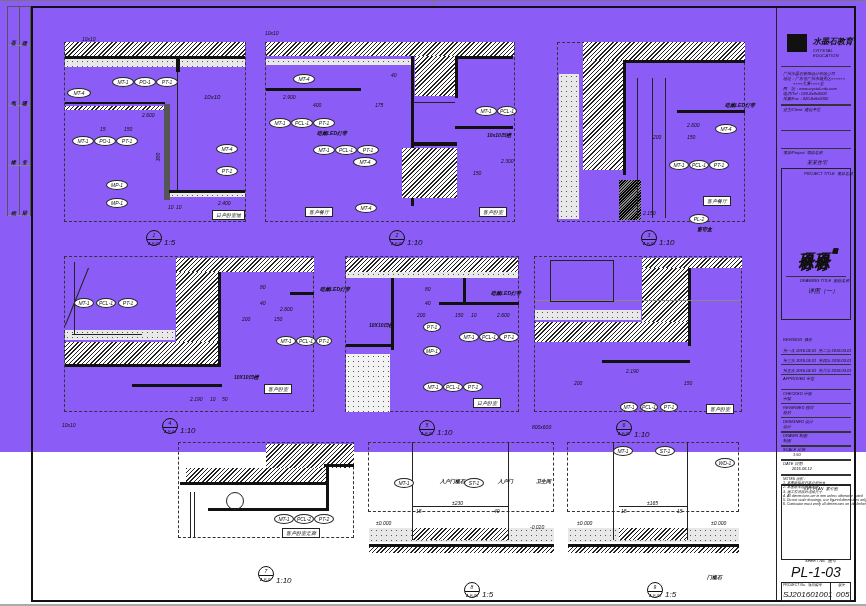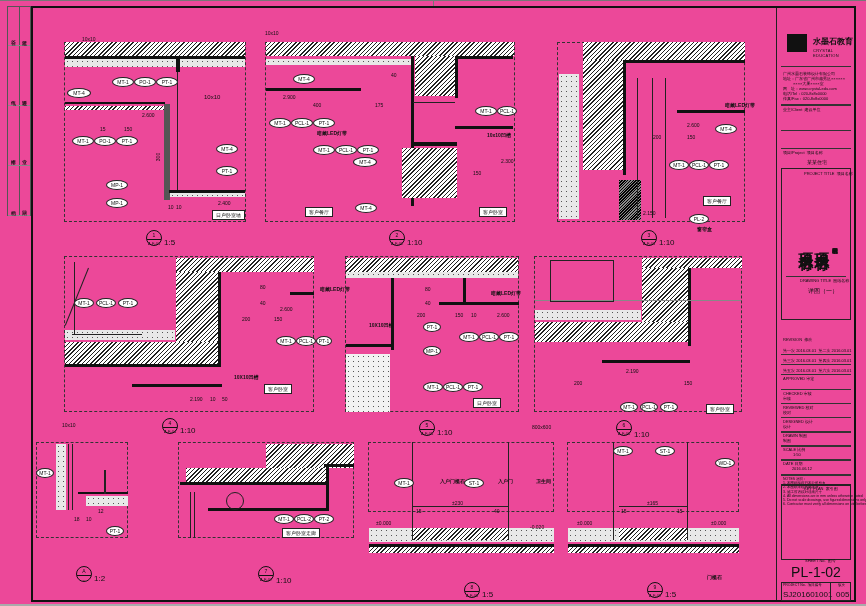--- a/index.html
+++ b/index.html
@@ -1,17 +1,17 @@
 <!DOCTYPE html>
 <html><head>
 <meta charset="utf-8">
 <style>
   html,body{margin:0;padding:0;background:#fff;}
   body{width:866px;height:606px;position:relative;overflow:hidden;font-family:"Liberation Sans",sans-serif;color:#111;}
-  .sheet{position:absolute;left:0;top:0;width:866px;height:606px;background:#ec4899;}
+  .sheet{position:absolute;left:0;top:0;width:866px;height:452px;background:#8b5cf6;font-style:italic;}
   .outer-line{position:absolute;background:#777;}
   .frame{position:absolute;left:31px;top:6px;width:825px;height:596px;border:2px solid #111;box-sizing:border-box;}
   .binding{position:absolute;left:7px;top:6px;width:24px;height:210px;border:1px solid #555;box-sizing:border-box;}
   .binding .col{position:absolute;top:0;bottom:0;width:11px;}
   .binding .col.c1{left:0;border-right:1px solid #555;}
   .binding .col.c2{left:11px;}
   .binding .cell{position:absolute;left:0;width:100%;border-bottom:1px solid #888;font-size:5px;writing-mode:vertical-rl;display:flex;align-items:center;justify-content:center;}
   .tb{position:absolute;left:776px;top:8px;width:78px;height:592px;border-left:1px solid #222;}
   .tb .logo{position:absolute;left:10px;top:26px;width:20px;height:18px;background:#111;}
   .tb .brand{position:absolute;left:36px;top:28px;font-size:8px;font-weight:bold;}
@@ -122,21 +122,21 @@
 <span>3. 施工前请核对现场尺寸</span>
 <span>4. All dimensions are in mm unless otherwise noted</span>
 <span>5. Do not scale drawings, use figured dimensions only</span>
 <span>6. Contractor must verify all dimensions on site before work</span></div>
     <div class="box" style="top:478px;height:0;border:none;"></div>
     <div class="box" style="top:476px;height:0;"></div>
     <div class="box" style="top:476px;height:74px;">
       <div class="small" style="top:1px;left:22px;">KEY PLAN  索引图</div>
     </div>
     <div class="small" style="top:550px;left:28px;">SHEET No.  图号</div>
-    <div class="sheetno" style="top:556px;">PL-1-02</div>
+    <div class="sheetno" style="top:556px;">PL-1-03</div>
     <div class="box" style="top:574px;height:17px;">
       <div class="small" style="top:0;left:1px;font-size:3.5px;">PROJECT No.  项目编号</div>
       <div class="projno" style="top:7px;left:1px;">SJ201601001</div>
       <div class="ln" style="left:48px;top:0;width:1px;height:17px;"></div>
       <div class="small" style="top:0;left:56px;font-size:3.5px;">版次</div>
       <div class="projno" style="top:7px;left:54px;">005</div>
     </div>
   </div>
 
   <div class="drawing" style="left:64px;top:30px;width:182px;height:230px;">
@@ -343,39 +343,20 @@
     <div class="lbl" style="left:150px;top:124px;">150</div>
     <div class="boxlbl" style="left:172px;top:148px;">客户卧室</div>
     <div class="lbl" style="left:-2px;top:168px;">800x600</div>
     <div class="callout" style="left:82px;top:164px;">
         <span class="n">6</span>
         <span class="s">A-F-06</span>
       </div>
     <div class="scale" style="left:100px;top:174px;">1:10</div>
   </div>
 
-  <div class="drawing" style="left:36px;top:442px;width:100px;height:164px;">
-    <div class="dash" style="left:0;top:0;width:92px;height:96px;"></div>
-    <div class="conc" style="left:20px;top:2px;width:10px;height:66px;"></div>
-    <div class="ln" style="left:32px;top:2px;width:1px;height:66px;"></div>
-    <div class="ln" style="left:36px;top:2px;width:1px;height:66px;"></div>
-    <div class="blk" style="left:42px;top:50px;width:50px;height:2px;"></div>
-    <div class="conc" style="left:50px;top:54px;width:42px;height:10px;"></div>
-    <div class="ln" style="left:68px;top:28px;width:2px;height:24px;"></div>
-    <div class="tag" style="left:0;top:26px;width:16px;">MT-1</div>
-    <div class="tag" style="left:70px;top:84px;width:16px;">PT-1</div>
-    <div class="lbl" style="left:38px;top:74px;">18</div>
-    <div class="lbl" style="left:50px;top:74px;">10</div>
-    <div class="lbl" style="left:62px;top:66px;">12</div>
-    <div class="callout" style="left:40px;top:124px;">
-        <span class="n">A</span>
-        <span class="s">-</span>
-      </div>
-    <div class="scale" style="left:58px;top:132px;">1:2</div>
-  </div>
 
   <div class="drawing" style="left:178px;top:442px;width:186px;height:164px;">
     <div class="dash" style="left:0;top:0;width:176px;height:96px;"></div>
     <div class="hatch" style="left:88px;top:2px;width:88px;height:24px;"></div>
     <div class="hatch" style="left:8px;top:26px;width:140px;height:14px;"></div>
     <div class="blk" style="left:2px;top:40px;width:146px;height:3px;"></div>
     <div class="blk" style="left:146px;top:22px;width:30px;height:3px;"></div>
     <div class="blk" style="left:30px;top:66px;width:120px;height:3px;"></div>
     <div class="blk" style="left:148px;top:22px;width:3px;height:47px;"></div>
     <div style="position:absolute;left:48px;top:50px;width:16px;height:16px;border:1px solid #222;border-radius:50%;"></div>

